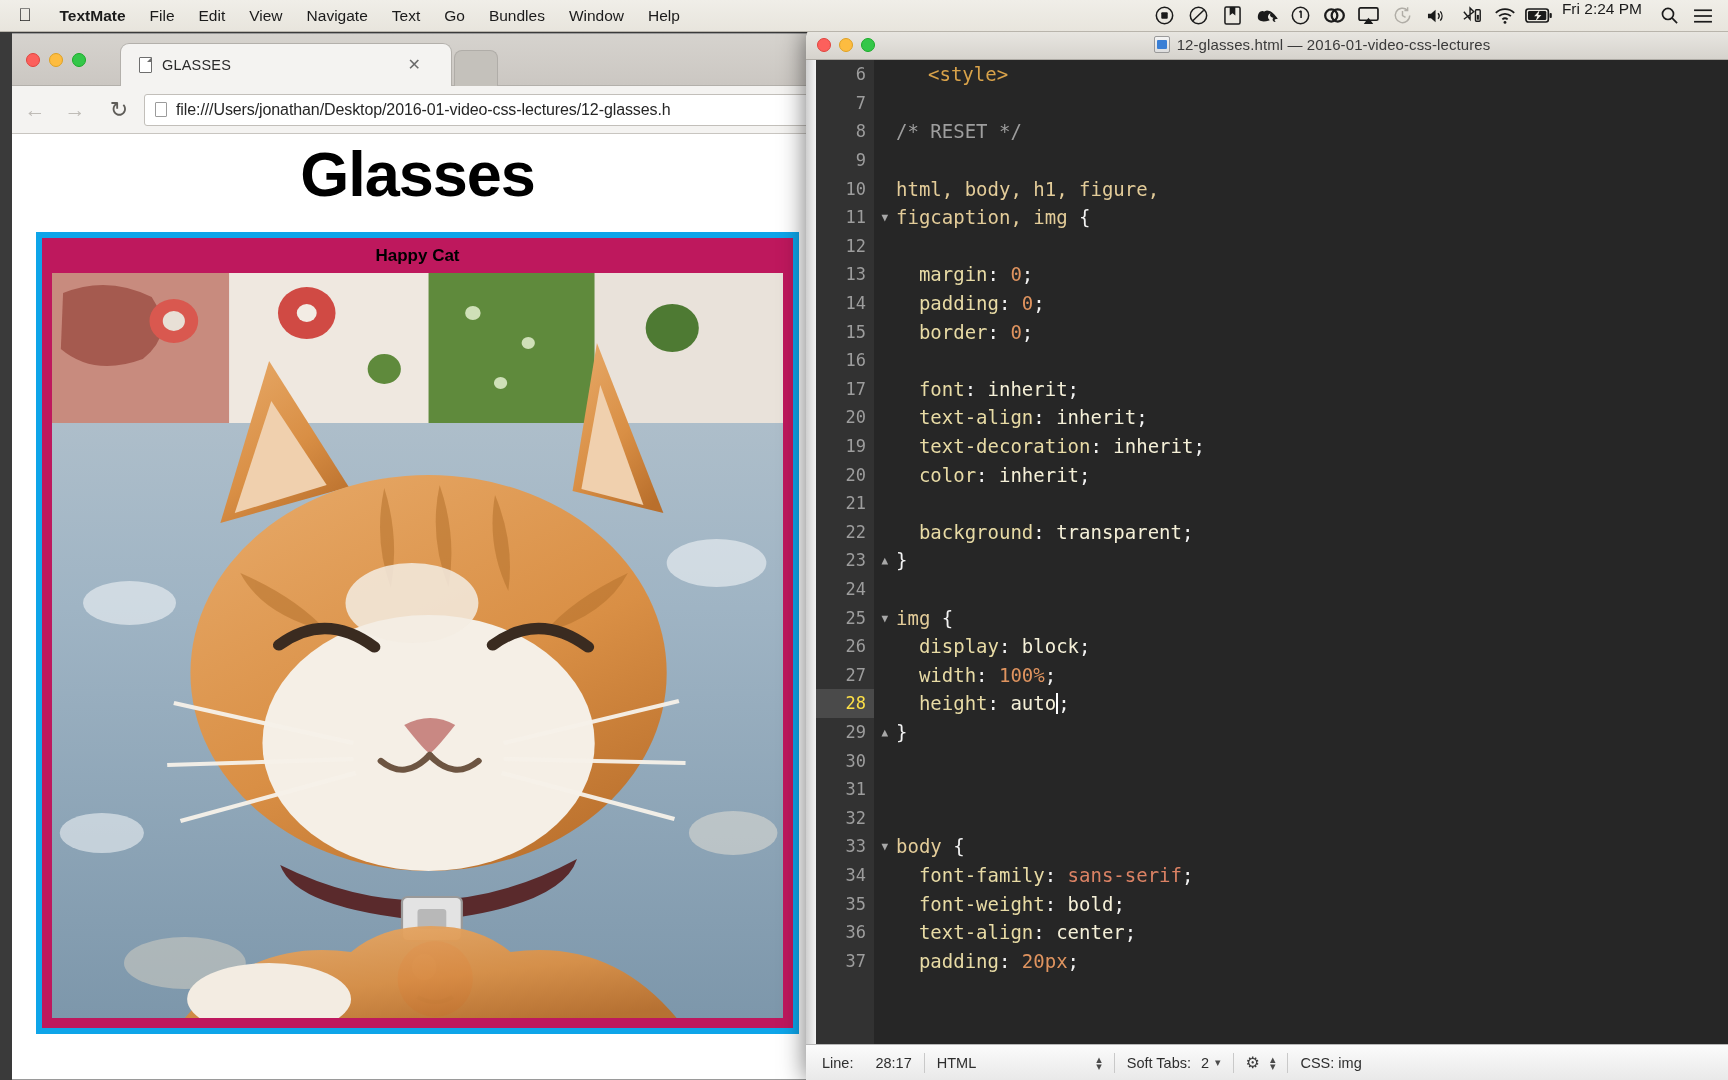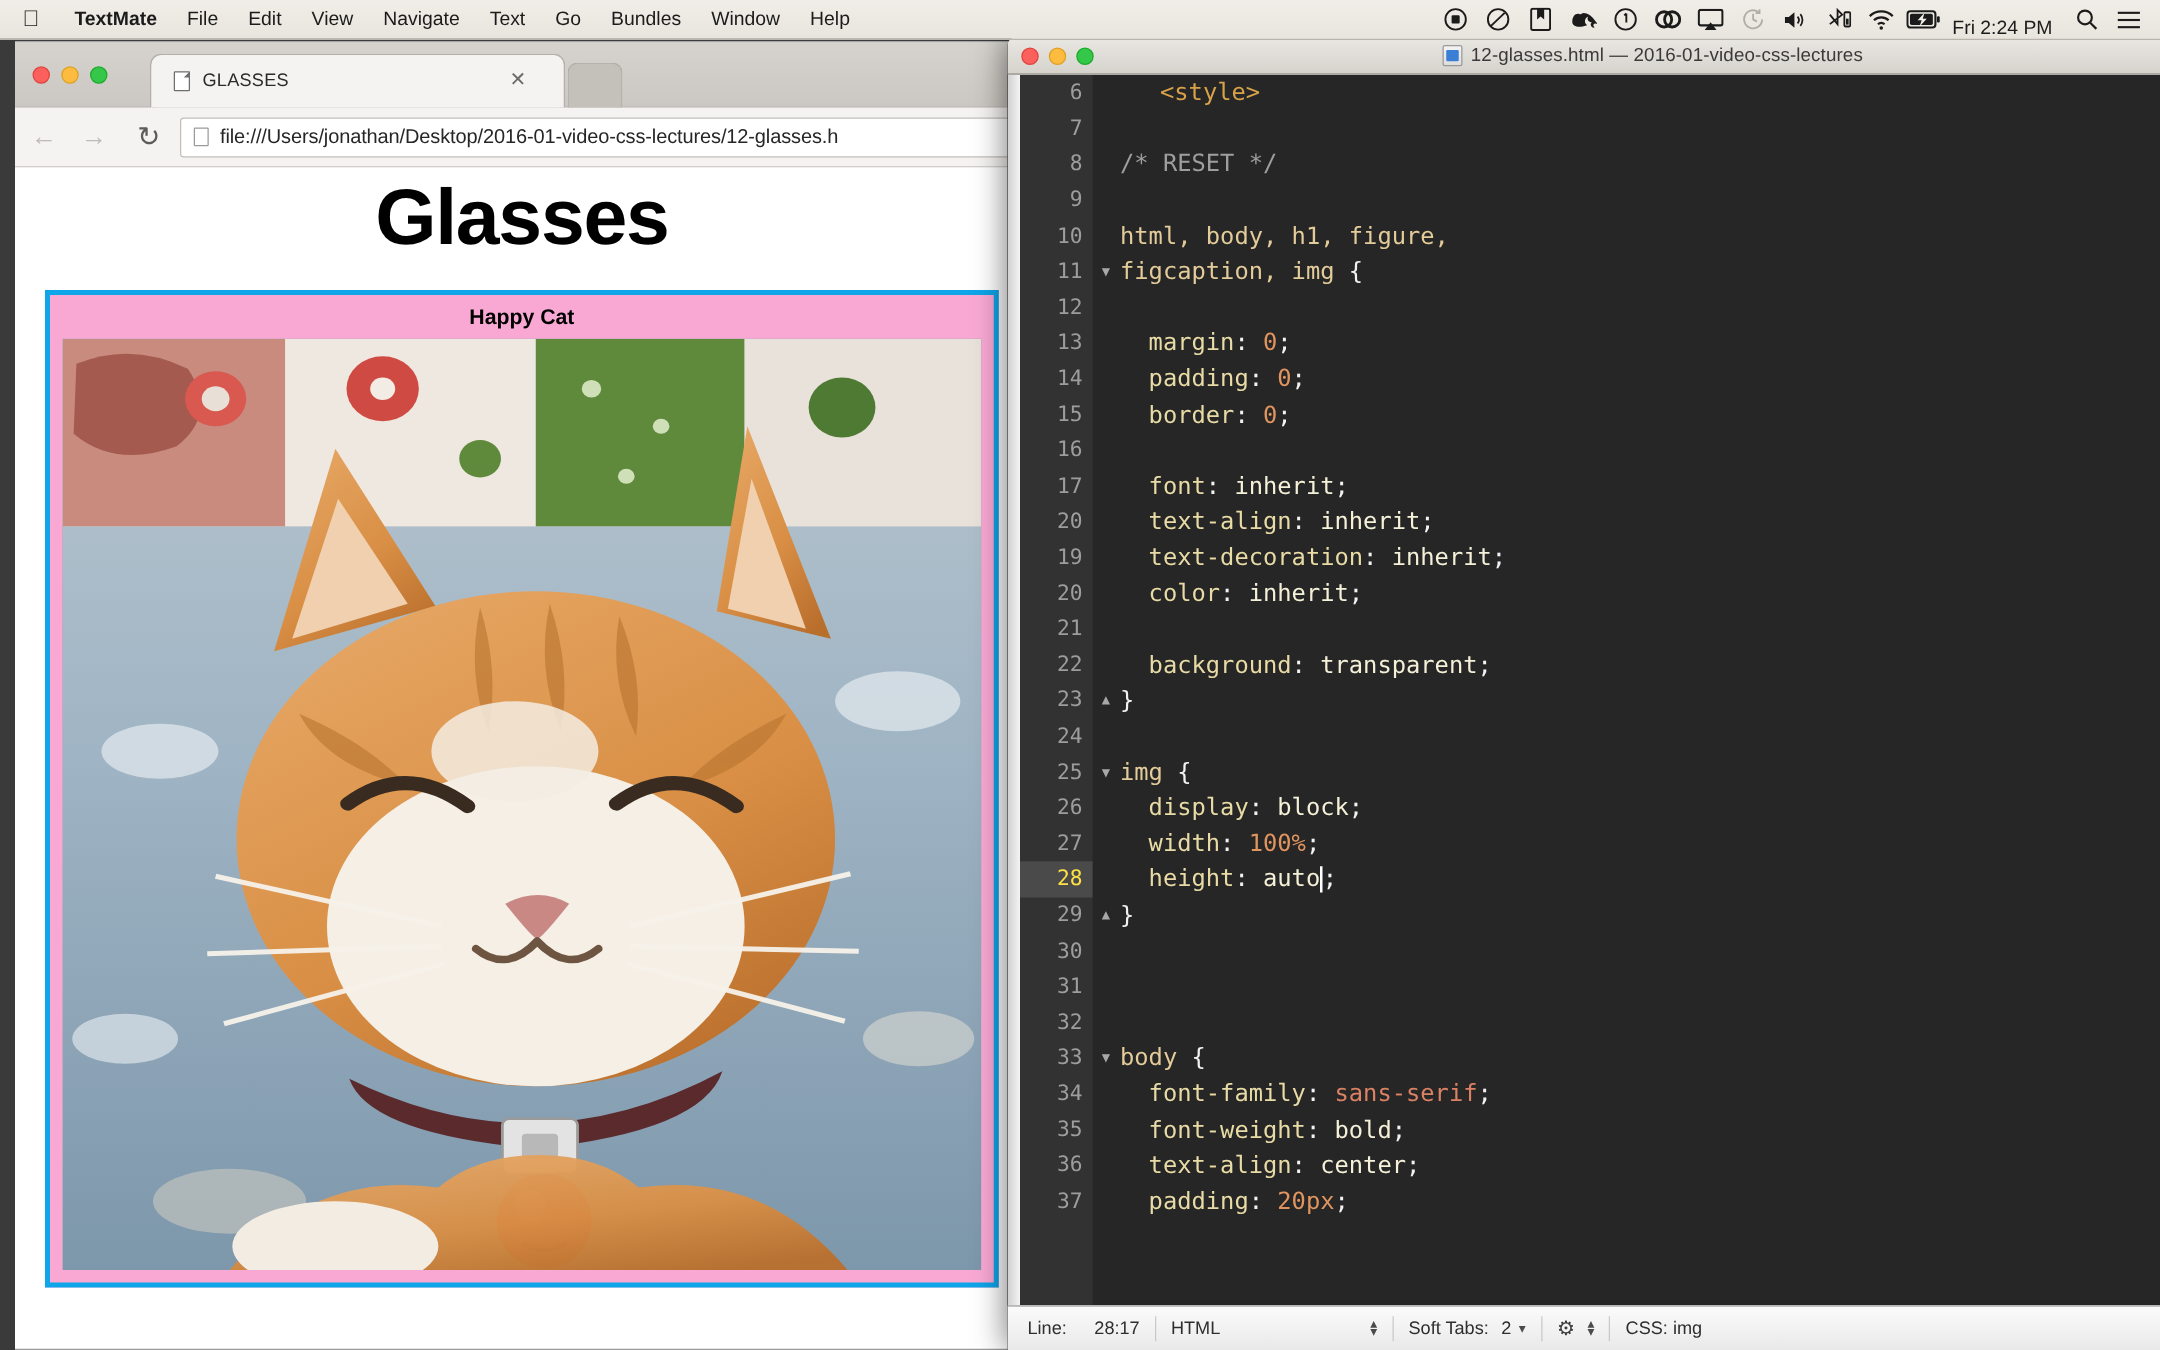--- a/index.html
+++ b/index.html
@@ -20,21 +20,21 @@
     font-size: 15.5px; color: #1b1b1b;
     z-index: 100;
   }
   .menubar .apple {
     margin-left: 18px; margin-right: 16px;
     font-size: 18px; line-height: 1; position: relative; top: -1px;
   }
   .menubar .mitem { padding: 0 12px; white-space: nowrap; }
   .menubar .mitem.app-name { font-weight: bold; }
   .menubar .spacer { flex: 1; }
-  .menubar .tray { display: flex; align-items: flex-end; gap: 0px; padding-right: 8px; }
+  .menubar .tray { display: flex; align-items: flex-start; gap: 0px; padding-right: 8px; }
   .tray-icon {
     width: 34px; height: 32px;
     display: flex; align-items: center; justify-content: center;
     font-size: 17px; color: #1b1b1b;
   }
   .tray-icon.dim { color: #b0ada6; }
   .tray-icon svg { display:block; }
   .tray-clock { font-size: 15.5px; padding: 0 10px 0 6px; white-space: nowrap; }
 
   
@@ -117,22 +117,22 @@
   .page {
     background: #fff; height: calc(100% - 101px);
     text-align: center; position: relative; overflow:hidden;
   }
   .page h1 {
     font-size: 63px; font-weight: bold; letter-spacing: -1px;
     margin-top: 4px; color: #000; font-family: "Liberation Sans", sans-serif;
   }
   .figure {
     margin: 22px 24px 0 24px;
-    border: 4px solid #0ea5e9;
-    background: #f9a8d4;
+    border: 6px solid #0ea5e9;
+    background: #be185d;
     padding: 0;
   }
   .figcap { font-size: 17px; font-weight: bold; padding: 8px 0 7px; color:#000; }
   .catwrap {
     margin: 0 10px 10px 10px; height: 745px; position: relative; overflow: hidden;
     background: #9aa7b0;
   }
   .catwrap svg { position:absolute; left:0; top:0; width:100%; height:100%; }
 
   

